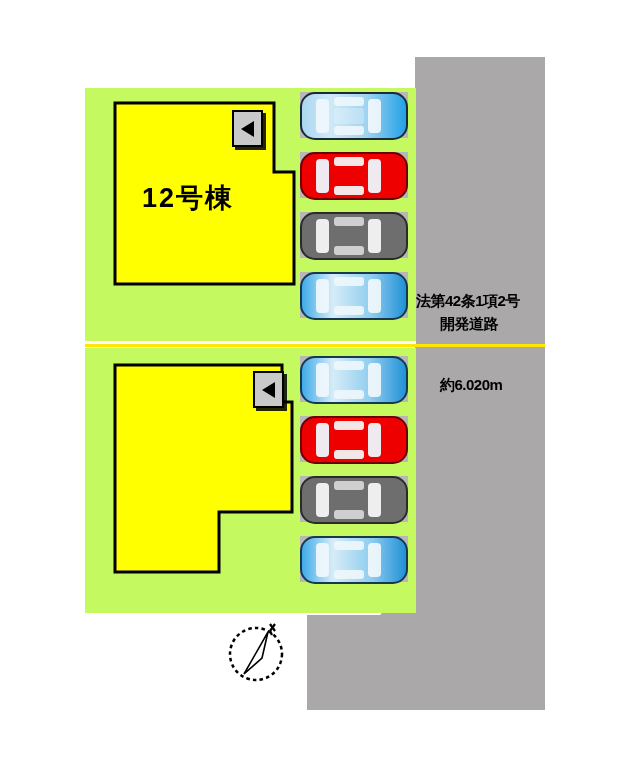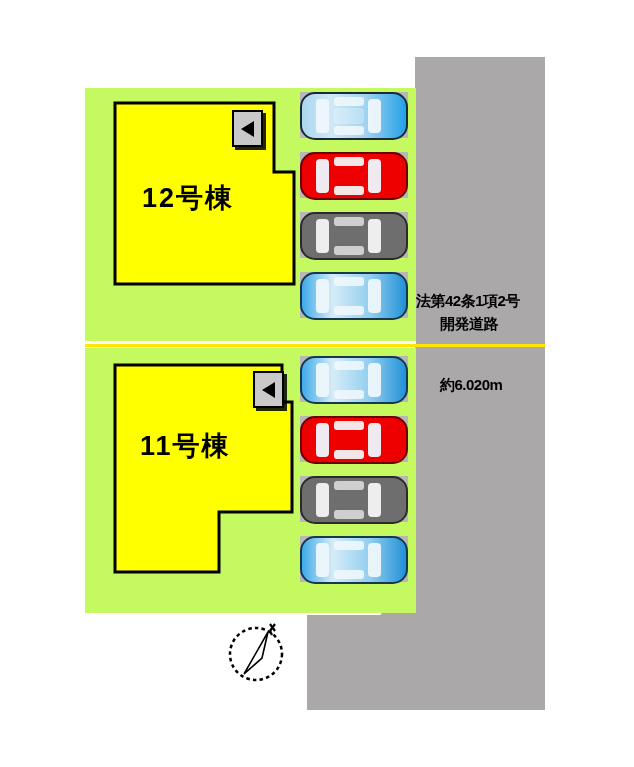--- a/index.html
+++ b/index.html
@@ -149,21 +149,20 @@
   <div class="bldg-label" id="label-12">12号棟</div>
   <div class="entrance" id="entrance-12">
     <span class="tri"></span>
   </div>
 
   <div class="building" style="left:112px; top:362px;">
     <svg width="200" height="215" viewBox="0 0 200 215" xmlns="http://www.w3.org/2000/svg">
       <polygon points="3,3 170,3 170,40 180,40 180,150 107,150 107,210 3,210" fill="#ffff00" stroke="#000000" stroke-width="3" stroke-linejoin="miter"></polygon>
     </svg>
   </div>
-  <div class="bldg-label" id="label-11">11号棟</div>
   <div class="entrance" id="entrance-11">
     <span class="tri"></span>
   </div>
 
   <div class="stall" style="left:300px; top:92px; width:108px; height:46px;">
     <span class="divline" style="left:27px"></span>
     <span class="divline" style="left:54px"></span>
     <span class="divline" style="left:81px"></span>
   </div>
   <div class="car" style="left:298px; top:88px;">

